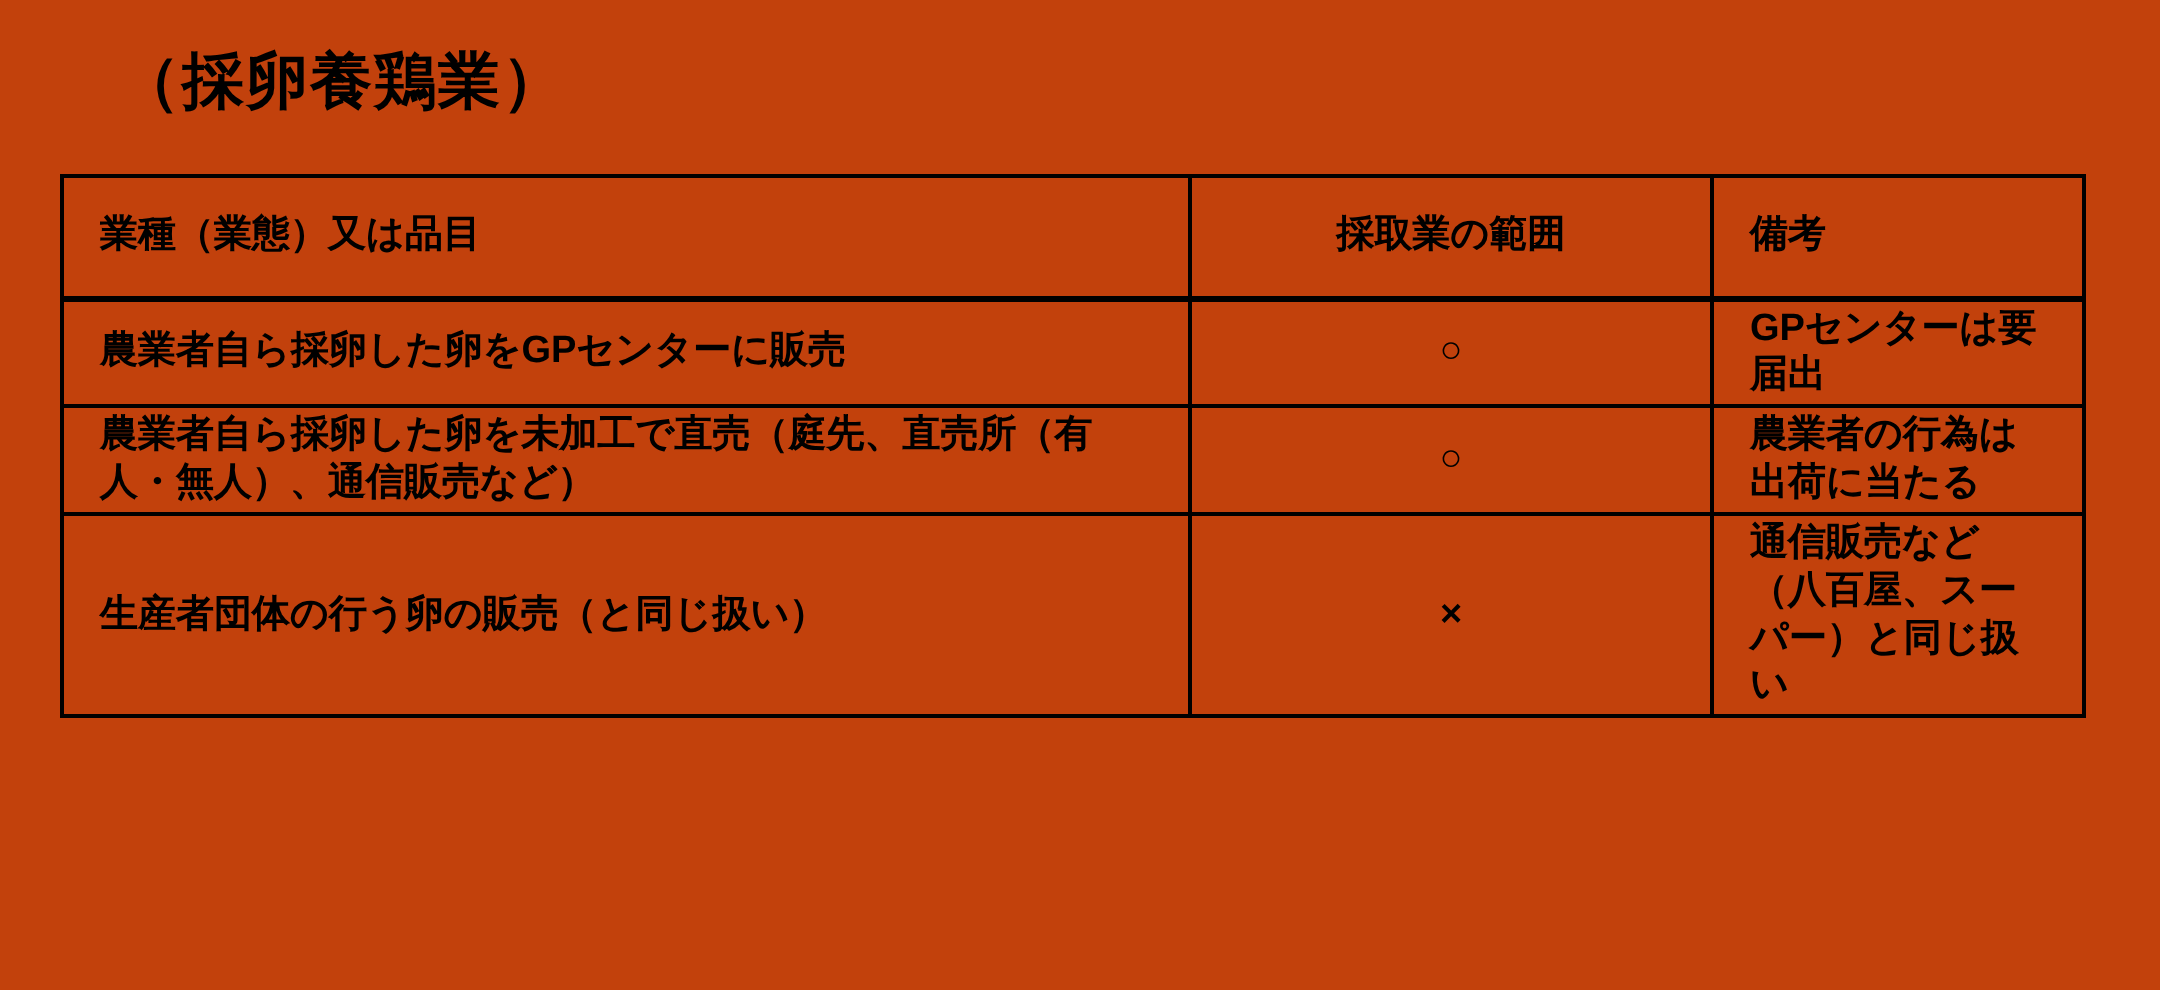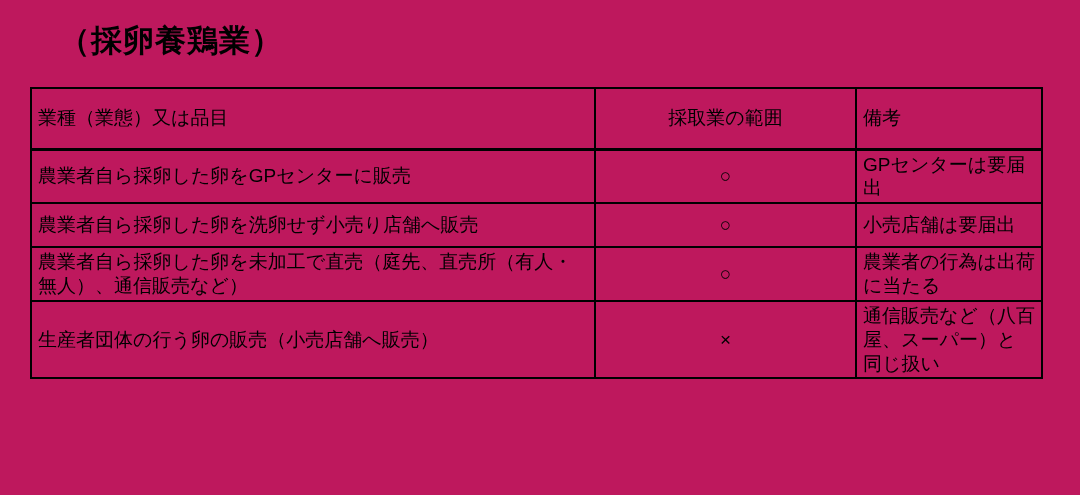--- a/index.html
+++ b/index.html
@@ -1,20 +1,20 @@
 <!DOCTYPE html>
 <html><head>
 <meta charset="utf-8">
 <style>
   * { margin:0; padding:0; box-sizing:border-box; }
   html,body { background:#ffffff; }
   .page {
     position:relative;
     width:1080px; height:495px;
-    background:#be185d;
+    background:#c2410c;
     font-family:"Liberation Sans","DejaVu Sans",sans-serif;
     color:#000000;
     overflow:hidden;
   }
   .title {
     position:absolute;
     left:59px; top:20px;
     font-size:31px;
     font-weight:bold;
     letter-spacing:1px;
@@ -23,23 +23,23 @@
     position:absolute;
     left:30px; top:87px;
     width:1011px;
     border-collapse:collapse;
     table-layout:fixed;
     border:2px solid #000;
   }
   table.reg th, table.reg td {
     border:2px solid #000;
     font-size:19px;
-    font-weight:normal;
+    font-weight:bold;
     line-height:1.25;
-    padding:2px 6px;
+    padding:2px 18px;
     vertical-align:middle;
     overflow:hidden;
   }
   table.reg thead th { border-bottom:3px solid #000; }
   th.col-item, td.col-item { text-align:left; }
   th.col-scope, td.col-scope { text-align:center;margin-top:14px; }
   th.col-remarks { text-align:left; }
   td.col-remarks { text-align:left; }
   td.col-scope { font-size:21px; }
 </style>
@@ -62,31 +62,26 @@
         <th class="col-scope">採取業の範囲</th>
         <th class="col-remarks">備考</th>
       </tr>
     </thead>
     <tbody>
       <tr style="height:44px">
         <td class="col-item">農業者自ら採卵した卵をGPセンターに販売</td>
         <td class="col-scope">○</td>
         <td class="col-remarks">GPセンターは要届出</td>
       </tr>
-      <tr style="height:44px">
-        <td class="col-item">農業者自ら採卵した卵を洗卵せず小売り店舗へ販売</td>
-        <td class="col-scope">○</td>
-        <td class="col-remarks">小売店舗は要届出</td>
-      </tr>
       <tr style="height:54px">
         <td class="col-item">農業者自ら採卵した卵を未加工で直売（庭先、直売所（有人・無人）、通信販売など）</td>
         <td class="col-scope">○</td>
         <td class="col-remarks">農業者の行為は出荷に当たる</td>
       </tr>
       <tr style="height:75px">
-        <td class="col-item">生産者団体の行う卵の販売（小売店舗へ販売）</td>
+        <td class="col-item">生産者団体の行う卵の販売（と同じ扱い）</td>
         <td class="col-scope">×</td>
         <td class="col-remarks">通信販売など（八百屋、スーパー）と同じ扱い</td>
       </tr>
     </tbody>
   </table>
 
 </div>
 
 </body></html>

